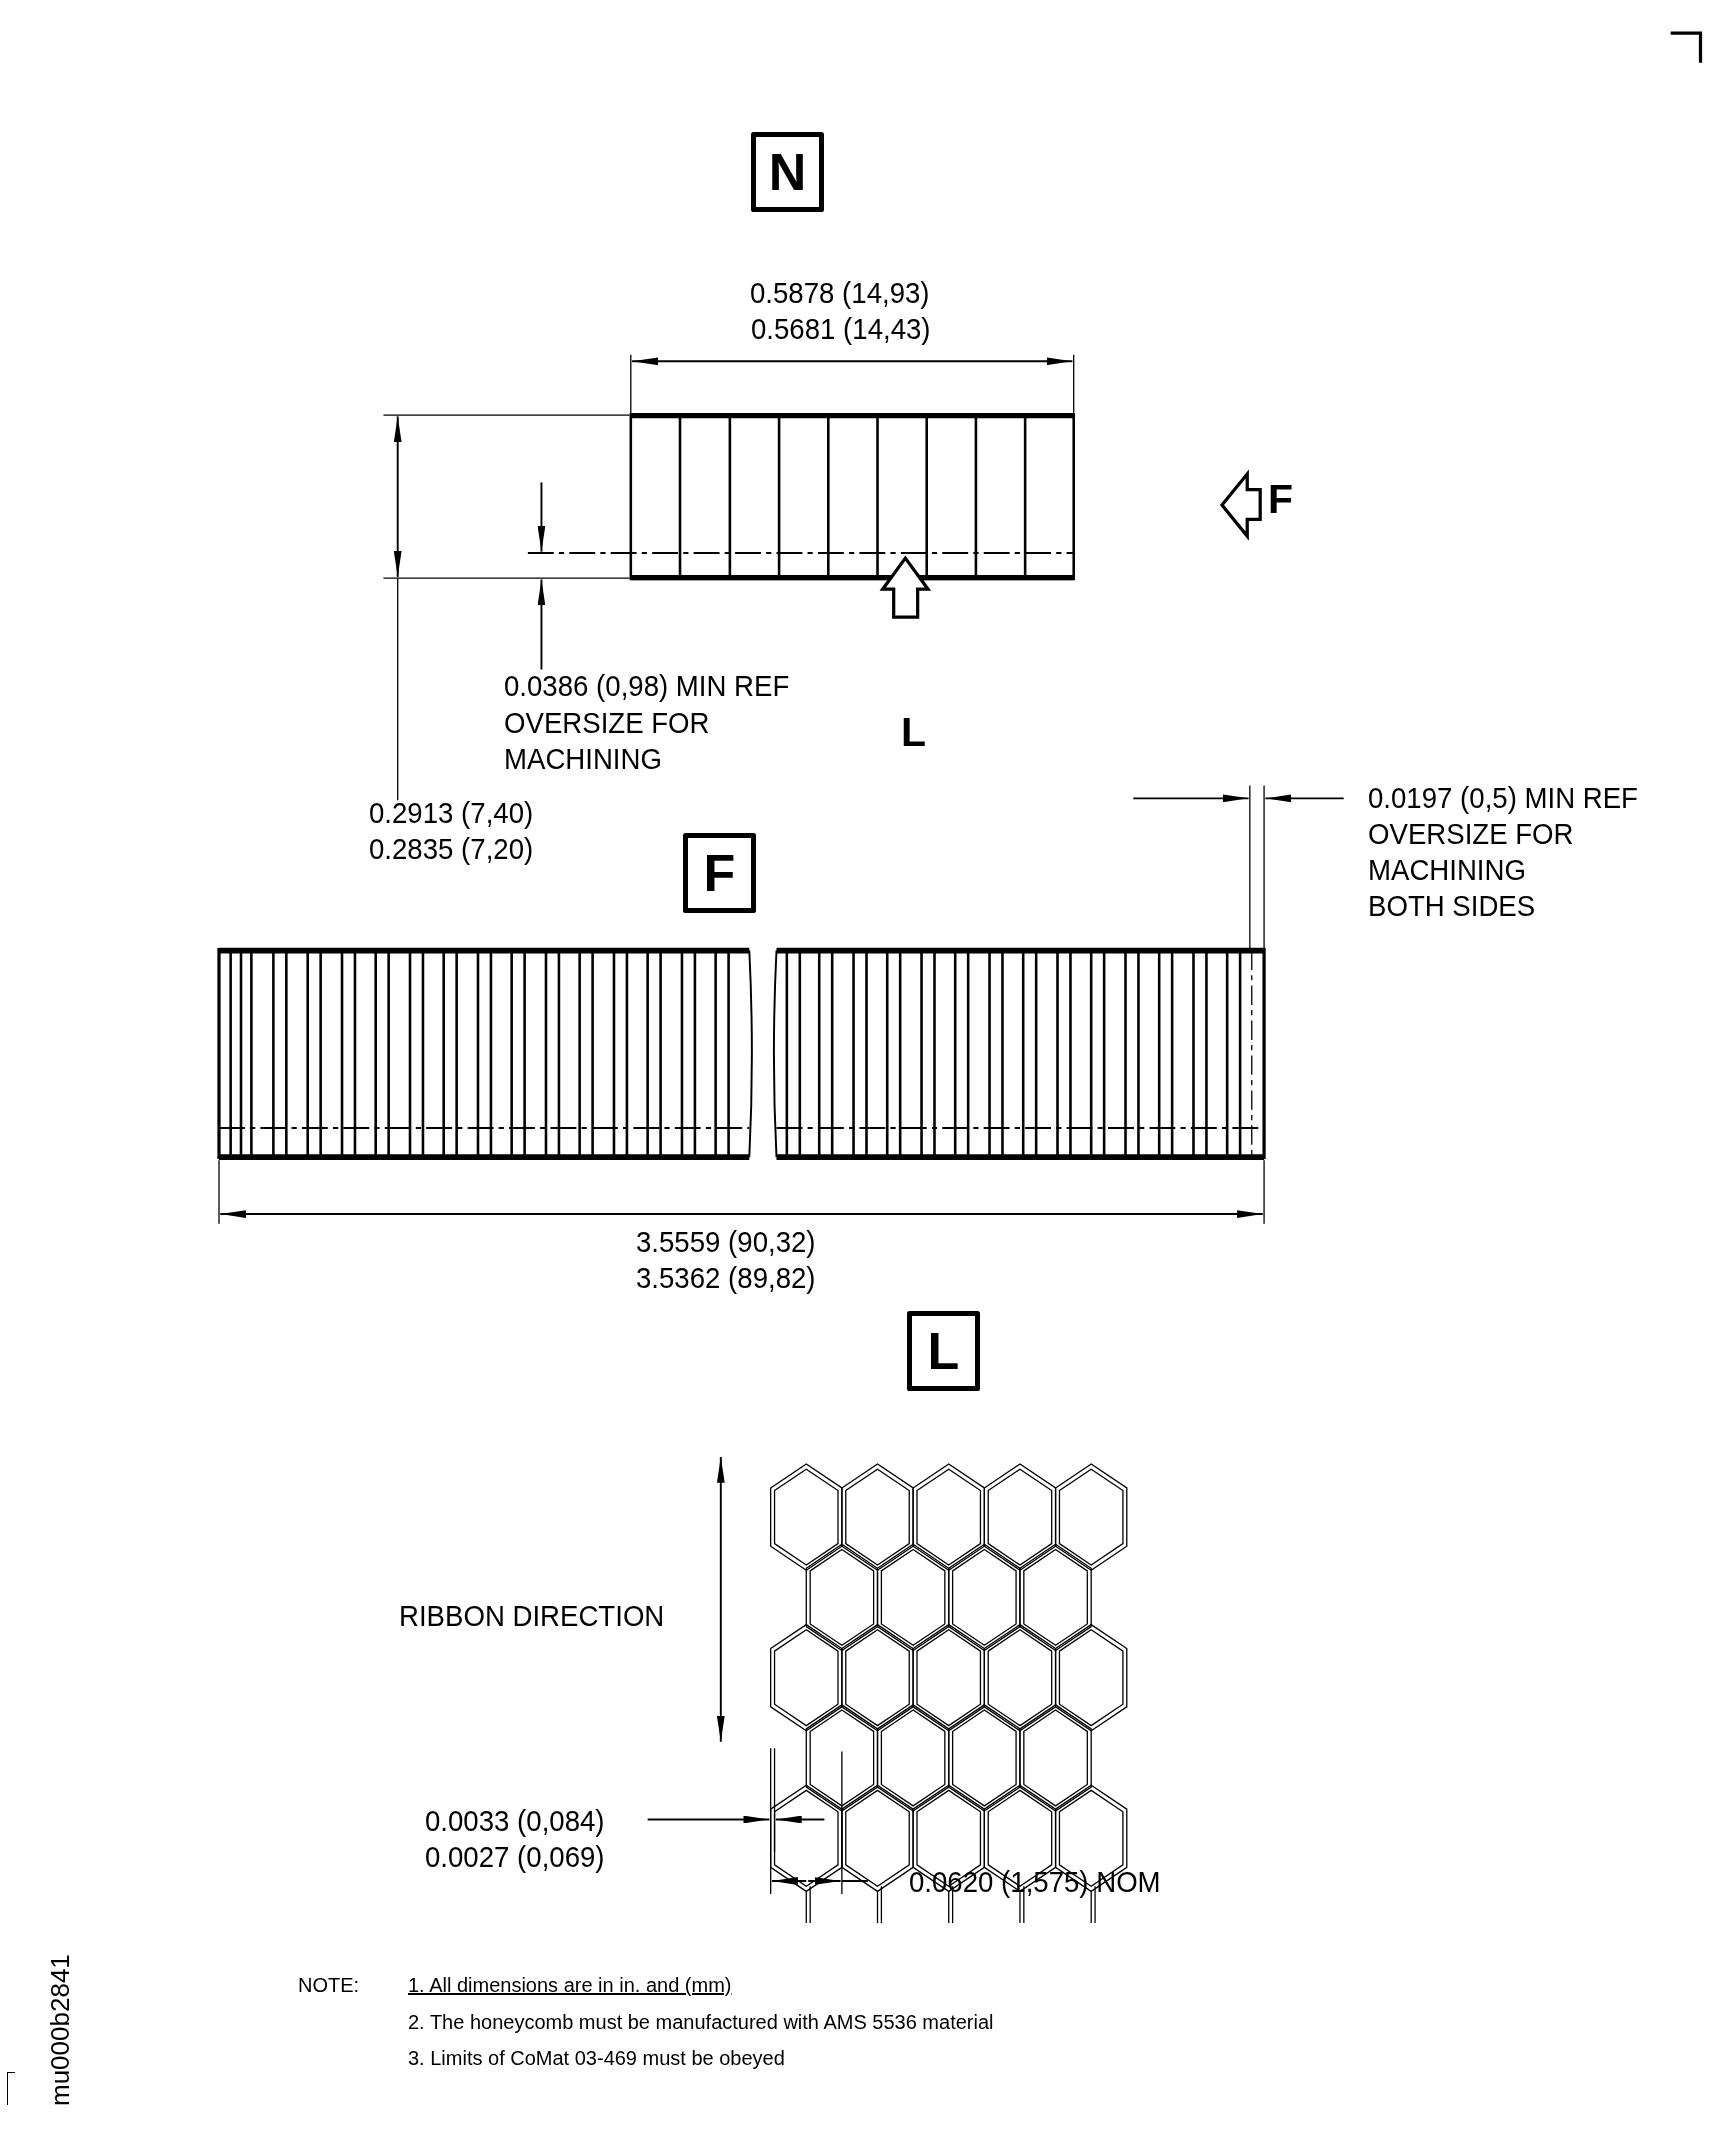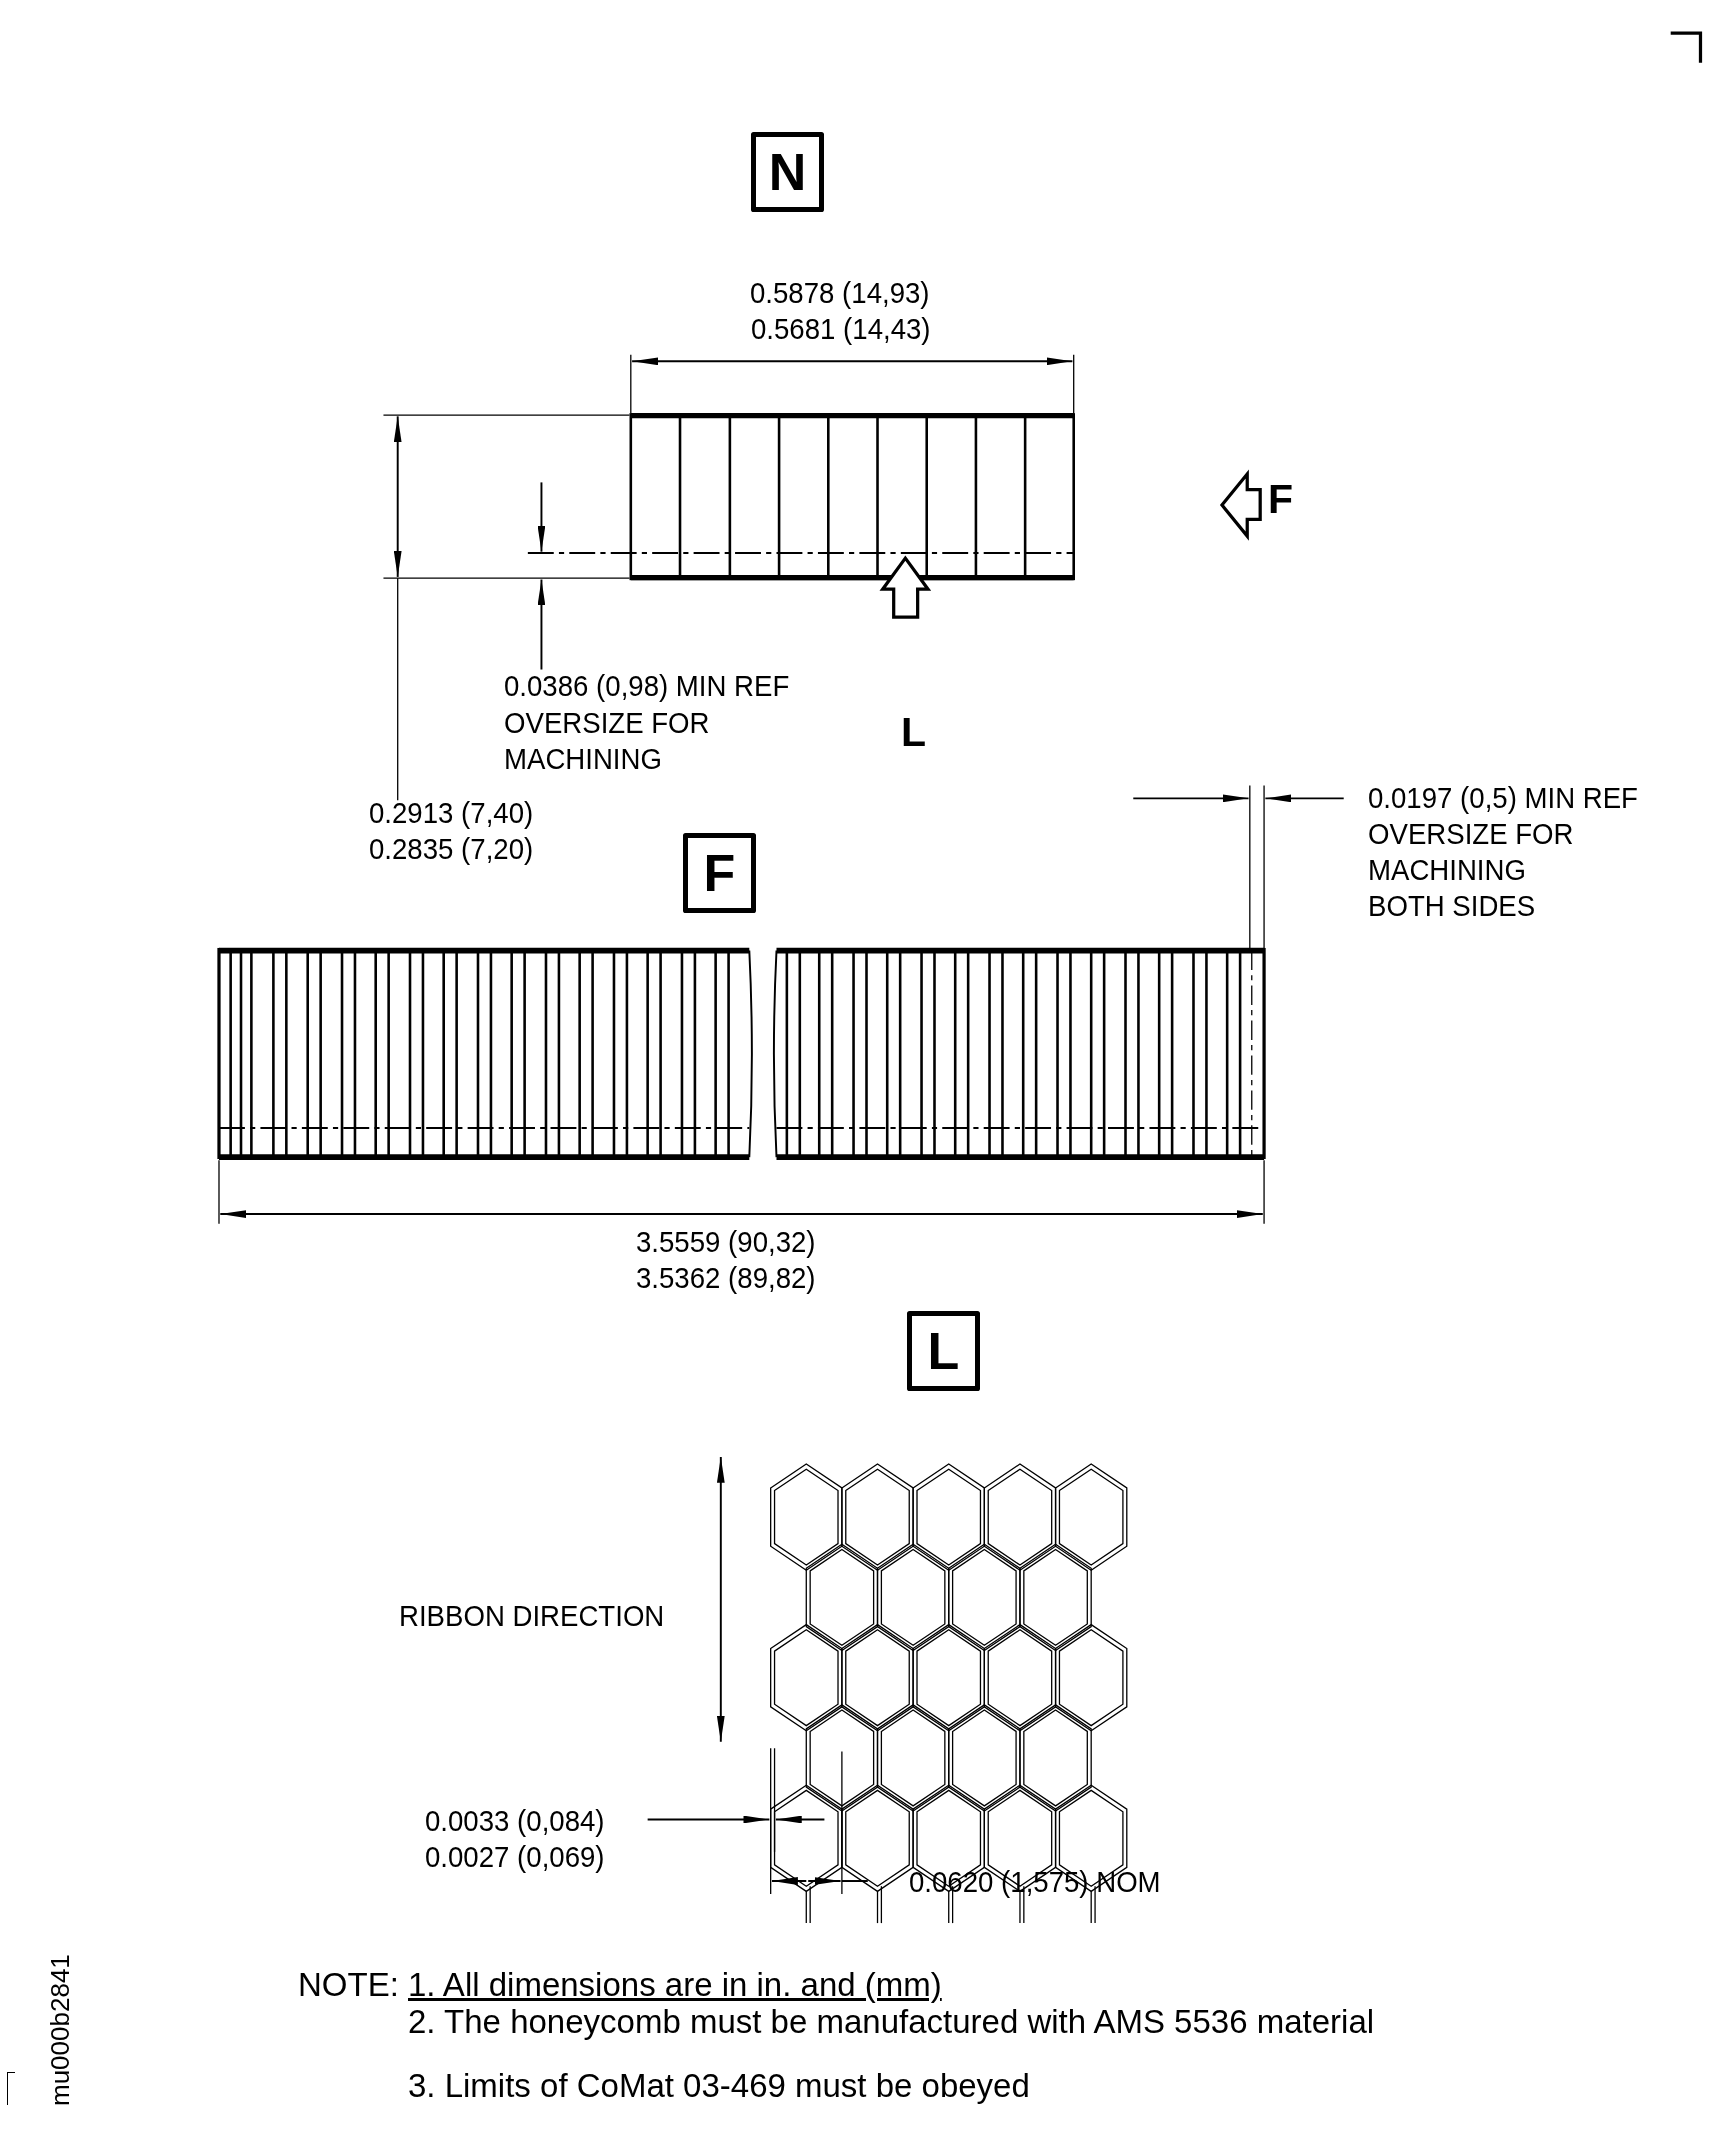--- a/index.html
+++ b/index.html
@@ -1,21 +1,21 @@
 <!DOCTYPE html>
 <html style="font-size:10.4px"><head>
 <meta charset="utf-8">
 <style>
   html, body { margin: 0; padding: 0; background: #ffffff; }
   body { width: 1733px; height: 2129px; position: relative; overflow: hidden; font-family: "Liberation Sans", sans-serif; color: #000; }
   svg.drawing { position: absolute; left: 0; top: 0; width: 1733px; height: 2129px; }
   .lbl { position: absolute; font-family: "Liberation Sans", sans-serif; font-size: 30px; line-height: 36px; white-space: nowrap; transform: scaleX(0.92); transform-origin: left top; }
   .view-box { position: absolute; width: 73px; height: 80px; border: 5.2px solid #000; border-radius: 2.6px; box-sizing: border-box; display: flex; align-items: center; justify-content: center; font-size: 52px; font-weight: bold; }
   .bold-letter { position: absolute; font-size: 41px; font-weight: bold; line-height: 41px; }
-  .note-line { position: absolute; font-size: 33px; line-height: 36px; white-space: nowrap; }
+  .note-line { position: absolute; font-size: 20px; line-height: 36px; white-space: nowrap; }
   .vertical-id { position: absolute; left: 45px; top: 2106px; transform: rotate(-90deg); transform-origin: left top; font-size: 26px; white-space: nowrap; }
 </style>
 </head>
 <body>
 
 <svg class="drawing" viewBox="0 0 2676 3288" xmlns="http://www.w3.org/2000/svg">
   <defs>
     <marker id="ah" viewBox="0 0 10 10" refX="10" refY="5" markerWidth="14" markerHeight="8" orient="auto-start-reverse" markerUnits="userSpaceOnUse">
       <path d="M0,3 L10,5 L0,7 Z" fill="#000"></path>
     </marker>
@@ -304,17 +304,17 @@
 <div class="lbl" style="left:636px; top:1260px;">3.5362 (89,82)</div>
 
 <div class="lbl" style="left:399px; top:1598px;">RIBBON DIRECTION</div>
 <div class="lbl" style="left:425px; top:1803px;">0.0033 (0,084)</div>
 <div class="lbl" style="left:425px; top:1839px;">0.0027 (0,069)</div>
 <div class="lbl" style="left:909px; top:1864px;">0.0620 (1,575) NOM</div>
 
 <div class="note-line" style="left:298px; top:1967px;">NOTE:</div>
 <div class="note-line" style="left:408px; top:1967px;text-decoration:underline;">1. All dimensions are in in. and (mm)</div>
 <div class="note-line" style="left:408px; top:2004px;">2. The honeycomb must be manufactured with AMS 5536 material</div>
-<div class="note-line" style="left:408px; top:2040px;margin-top:28px;">3. Limits of CoMat 03-469 must be obeyed</div>
+<div class="note-line" style="left:408px; top:2040px;">3. Limits of CoMat 03-469 must be obeyed</div>
 
 <div class="vertical-id">mu000b2841</div>
 <div style="position:absolute; left:6.5px; top:2072px; width:7.8px; height:32px; border-left:1.9px solid #000; border-top:1.9px solid #000;"></div>
 
 
 </body></html>

